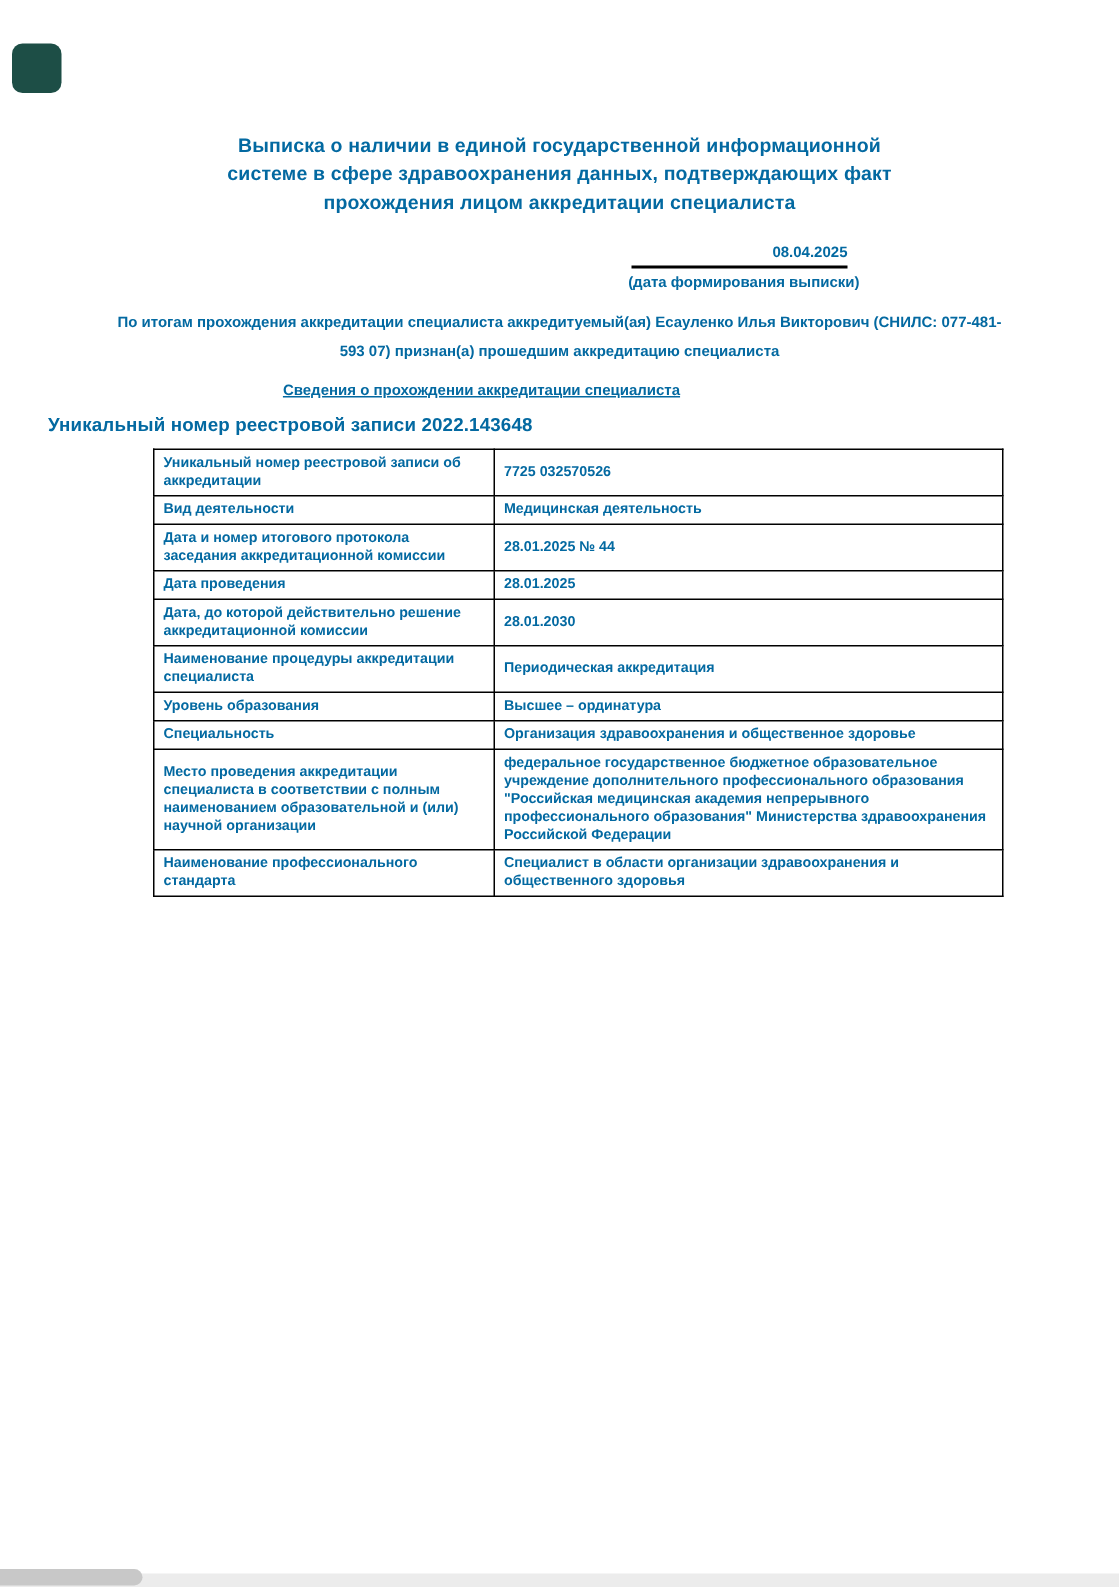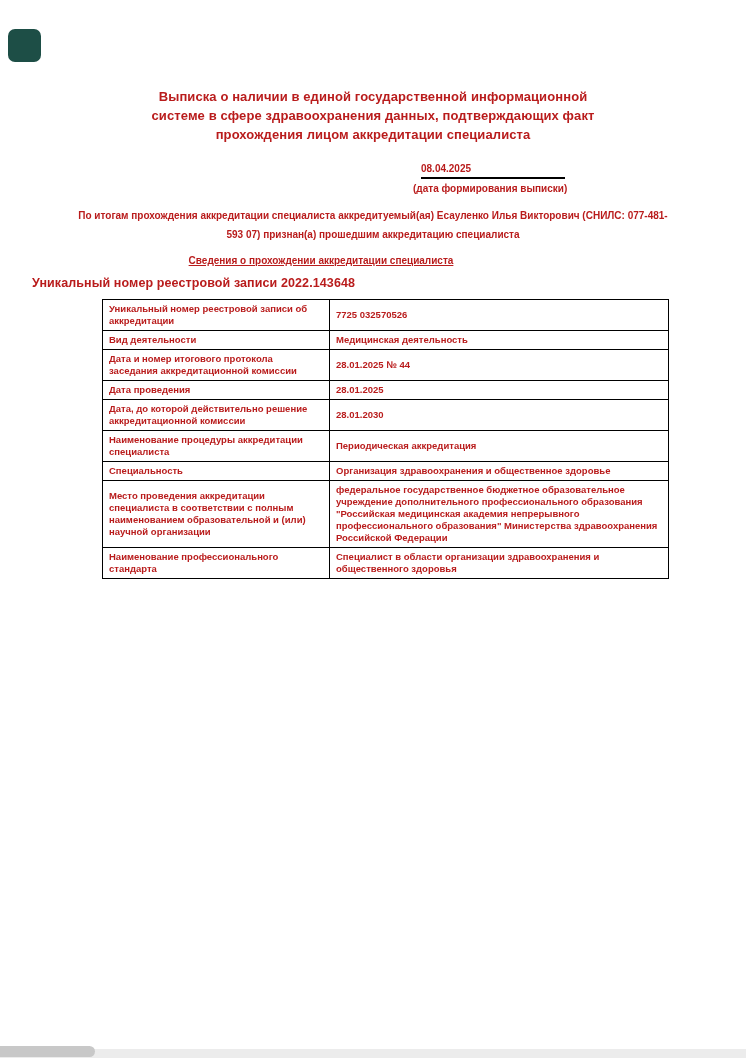--- a/index.html
+++ b/index.html
@@ -5,21 +5,21 @@
   * { margin: 0; padding: 0; box-sizing: border-box; }
   html, body { background: #ffffff; }
   .page {
     position: relative;
     width: 746px;
     height: 1058px;
     background: #ffffff;
     overflow: hidden;
     font-family: "Liberation Sans", "DejaVu Sans", sans-serif;
     font-weight: bold;
-    color: #b91c1c;
+    color: #0369a1;
   }
   .badge {
     position: absolute;
     left: 8px; top: 29px;
     width: 33px; height: 33px;
     border-radius: 7px;
     background: #1d4e46;
   }
   .title {
     position: absolute;
@@ -28,21 +28,21 @@
     text-align: center;
     font-size: 13px;
     line-height: 19px;
     letter-spacing: 0.1px;
   }
   .title span { display: block; }
   .date-block {
     position: absolute;
     left: 413px; top: 162px;
     width: 160px;
-    text-align: left;
+    text-align: right;
     font-size: 10px;
     line-height: 13px;
   }
   .date-value {
     display: block;
     margin: 0 8px;
     padding-bottom: 2px;
     border-bottom: 2px solid #000;
   }
   .date-caption {
@@ -154,20 +154,24 @@
       </tr>
       <tr>
         <td class="lbl">Дата, до которой действительно решение аккредитационной комиссии</td>
         <td class="val">28.01.2030</td>
       </tr>
       <tr>
         <td class="lbl">Наименование процедуры аккредитации специалиста</td>
         <td class="val">Периодическая аккредитация</td>
       </tr>
       <tr>
+        <td class="lbl">Уровень образования</td>
+        <td class="val">Высшее – ординатура</td>
+      </tr>
+      <tr>
         <td class="lbl">Специальность</td>
         <td class="val">Организация здравоохранения и общественное здоровье</td>
       </tr>
       <tr>
         <td class="lbl">Место проведения аккредитации специалиста в соответствии с полным наименованием образовательной и (или) научной организации</td>
         <td class="val">федеральное государственное бюджетное образовательное учреждение дополнительного профессионального образования "Российская медицинская академия непрерывного профессионального образования" Министерства здравоохранения Российской Федерации</td>
       </tr>
       <tr>
         <td class="lbl">Наименование профессионального стандарта</td>
         <td class="val">Специалист в области организации здравоохранения и общественного здоровья</td>

